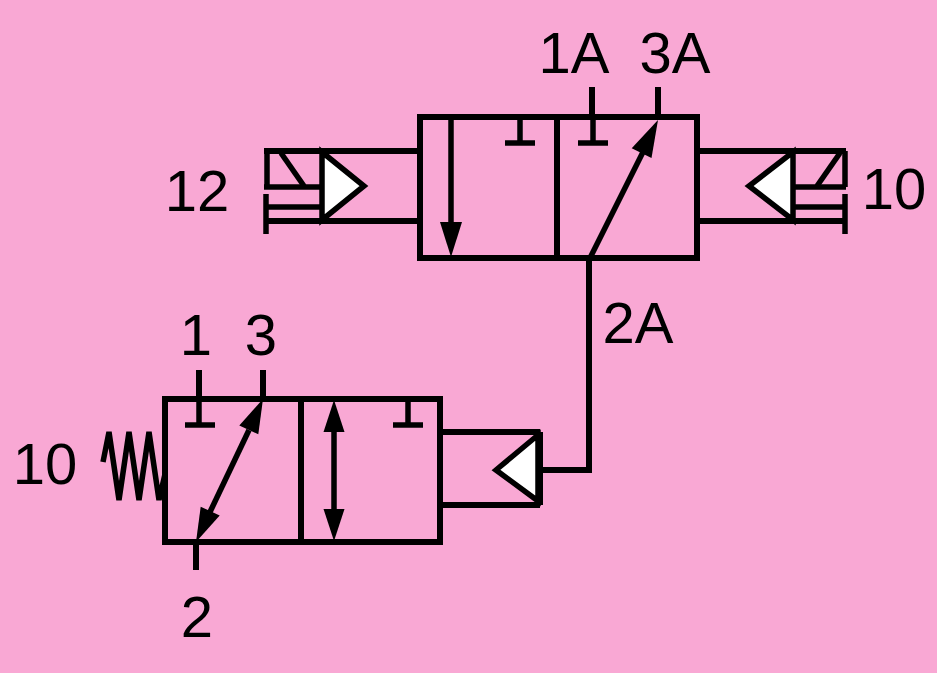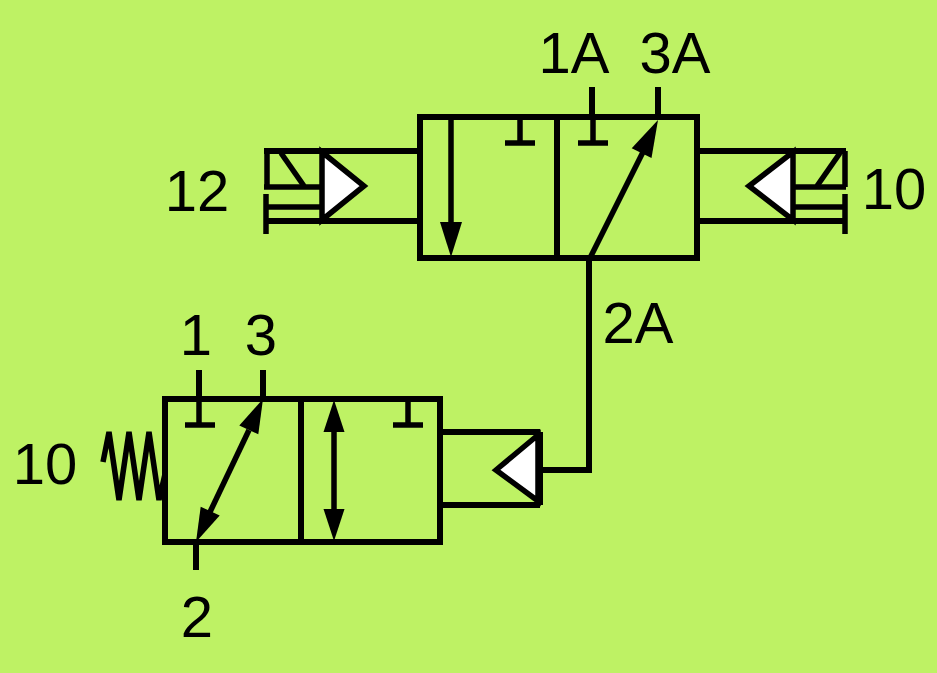--- a/index.html
+++ b/index.html
@@ -1,16 +1,16 @@
 <!DOCTYPE html>
 <html><head>
 <meta charset="utf-8">
 <style>
   html,body{margin:0;padding:0;background:#fff;}
-  .canvas{position:relative;width:937px;height:673px;background:#bef264;overflow:hidden;}
+  .canvas{position:relative;width:937px;height:673px;background:#f9a8d4;overflow:hidden;}
   svg{display:block;}
   .ln  {stroke:#000000;stroke-width:6;fill:none;}
   .ln2 {stroke:#000000;stroke-width:5.5;fill:none;}
   .tri {stroke:#000000;stroke-width:5.5;fill:#ffffff;}
   .hd  {fill:#000000;stroke:none;}
   .lbl {font-family:"Liberation Sans",sans-serif;font-size:58px;fill:#000000;text-anchor:middle;}
 </style>
 </head>
 <body>
 

